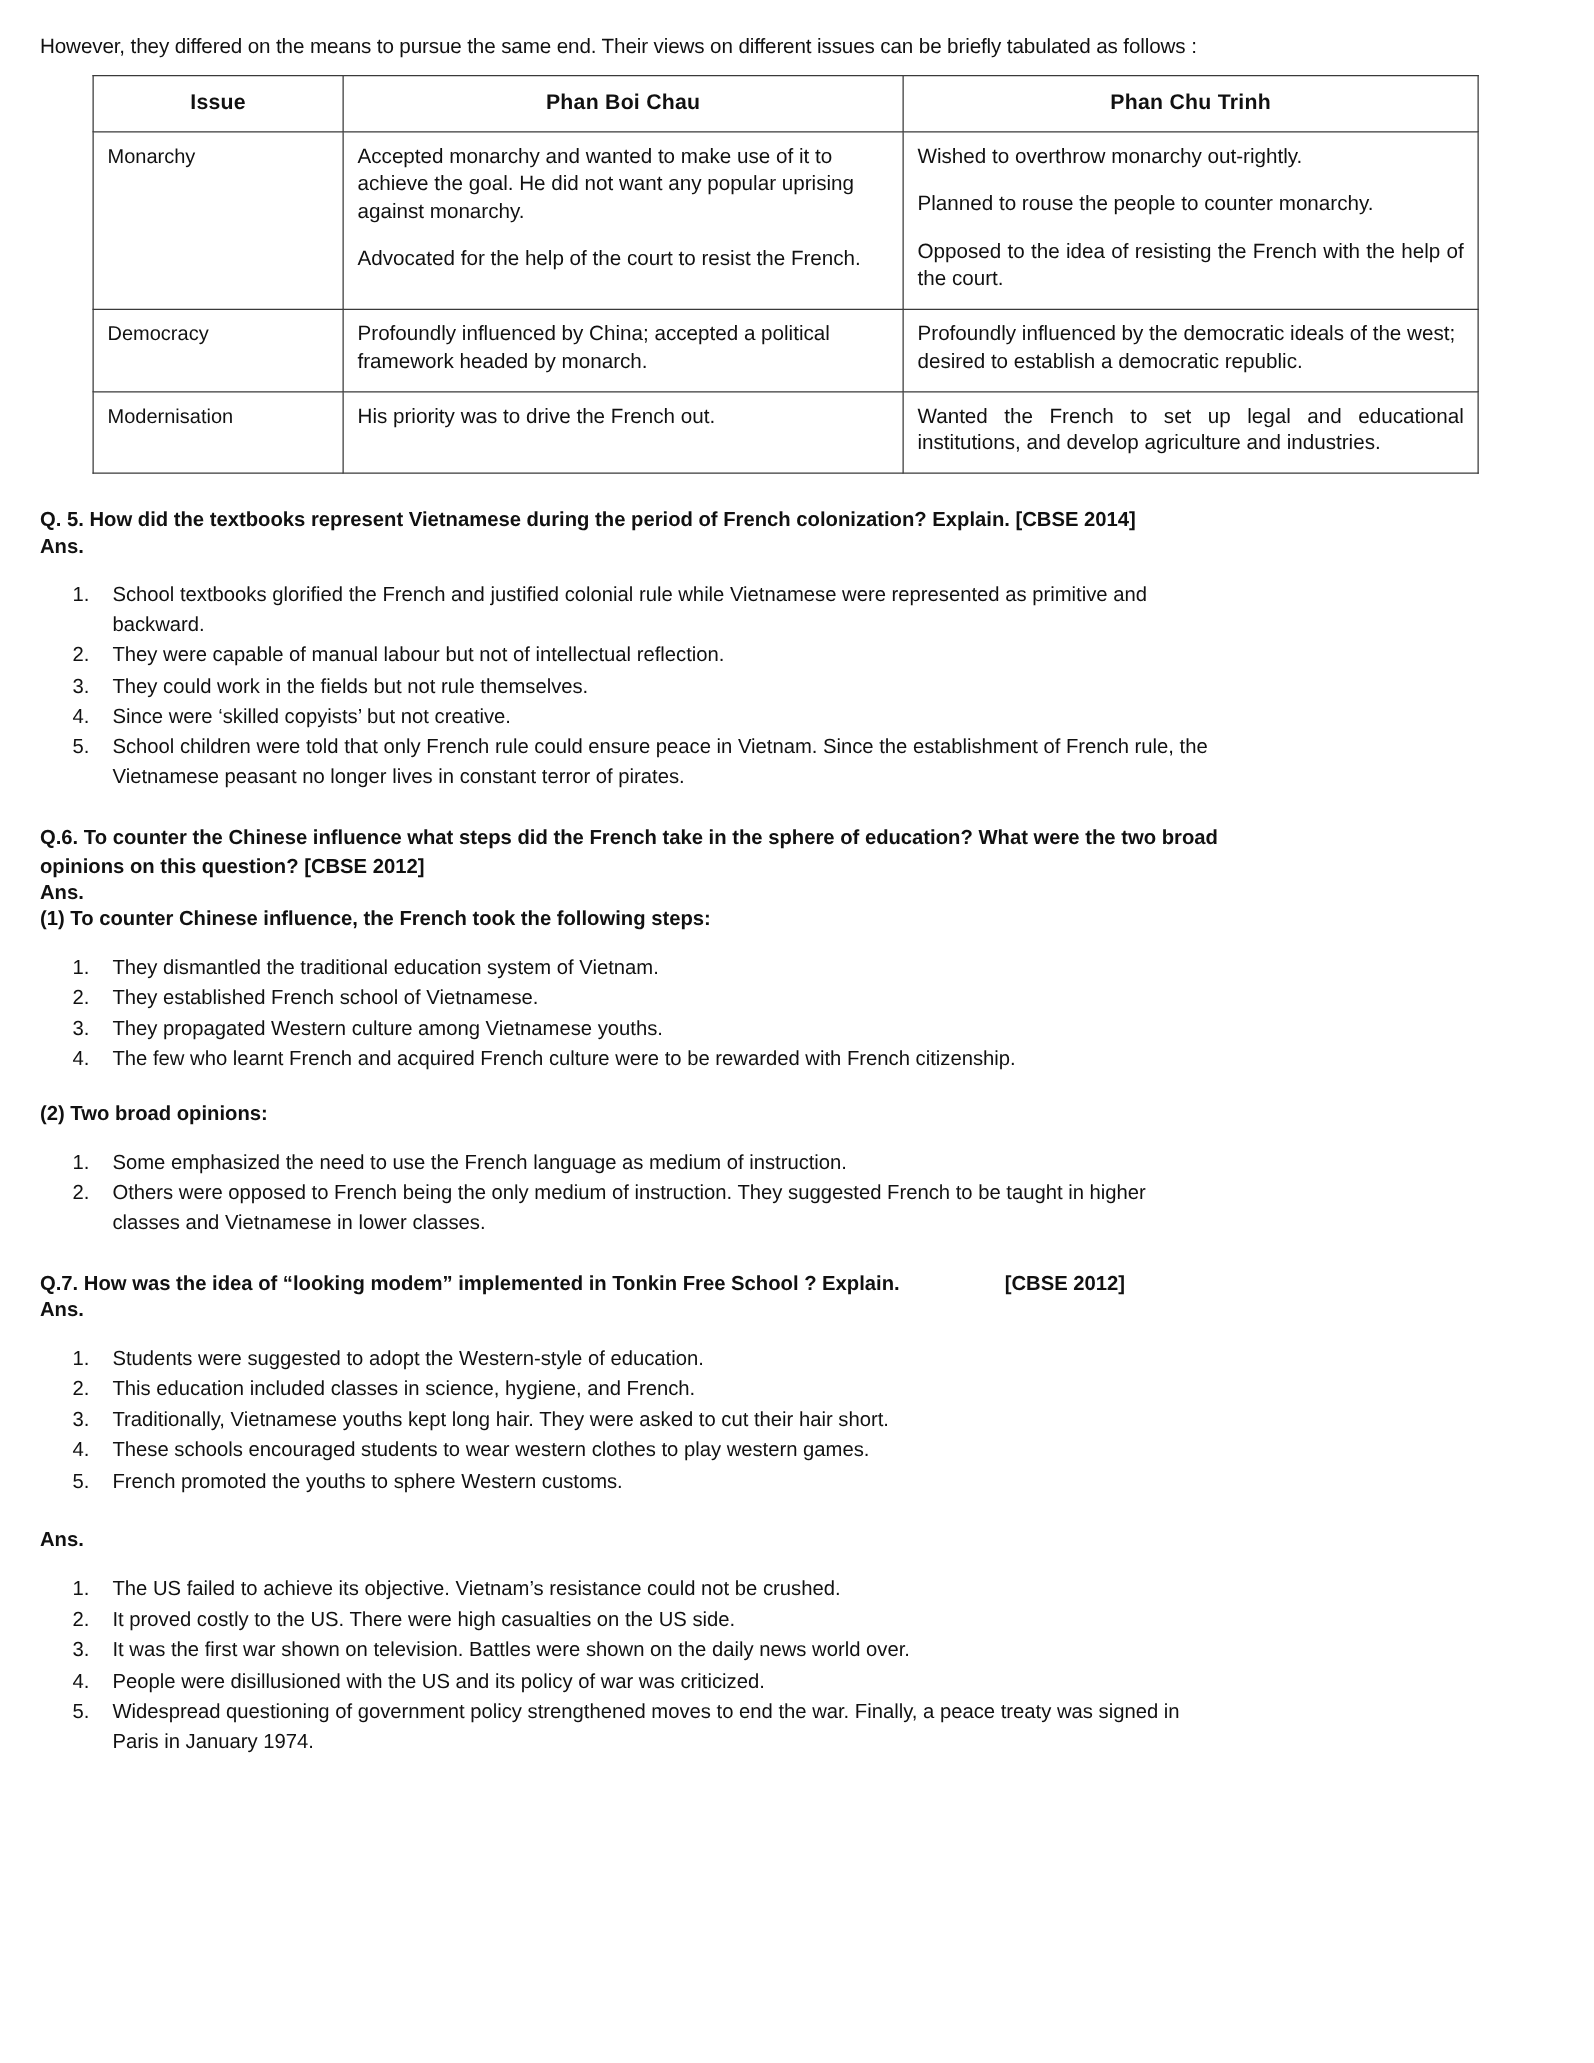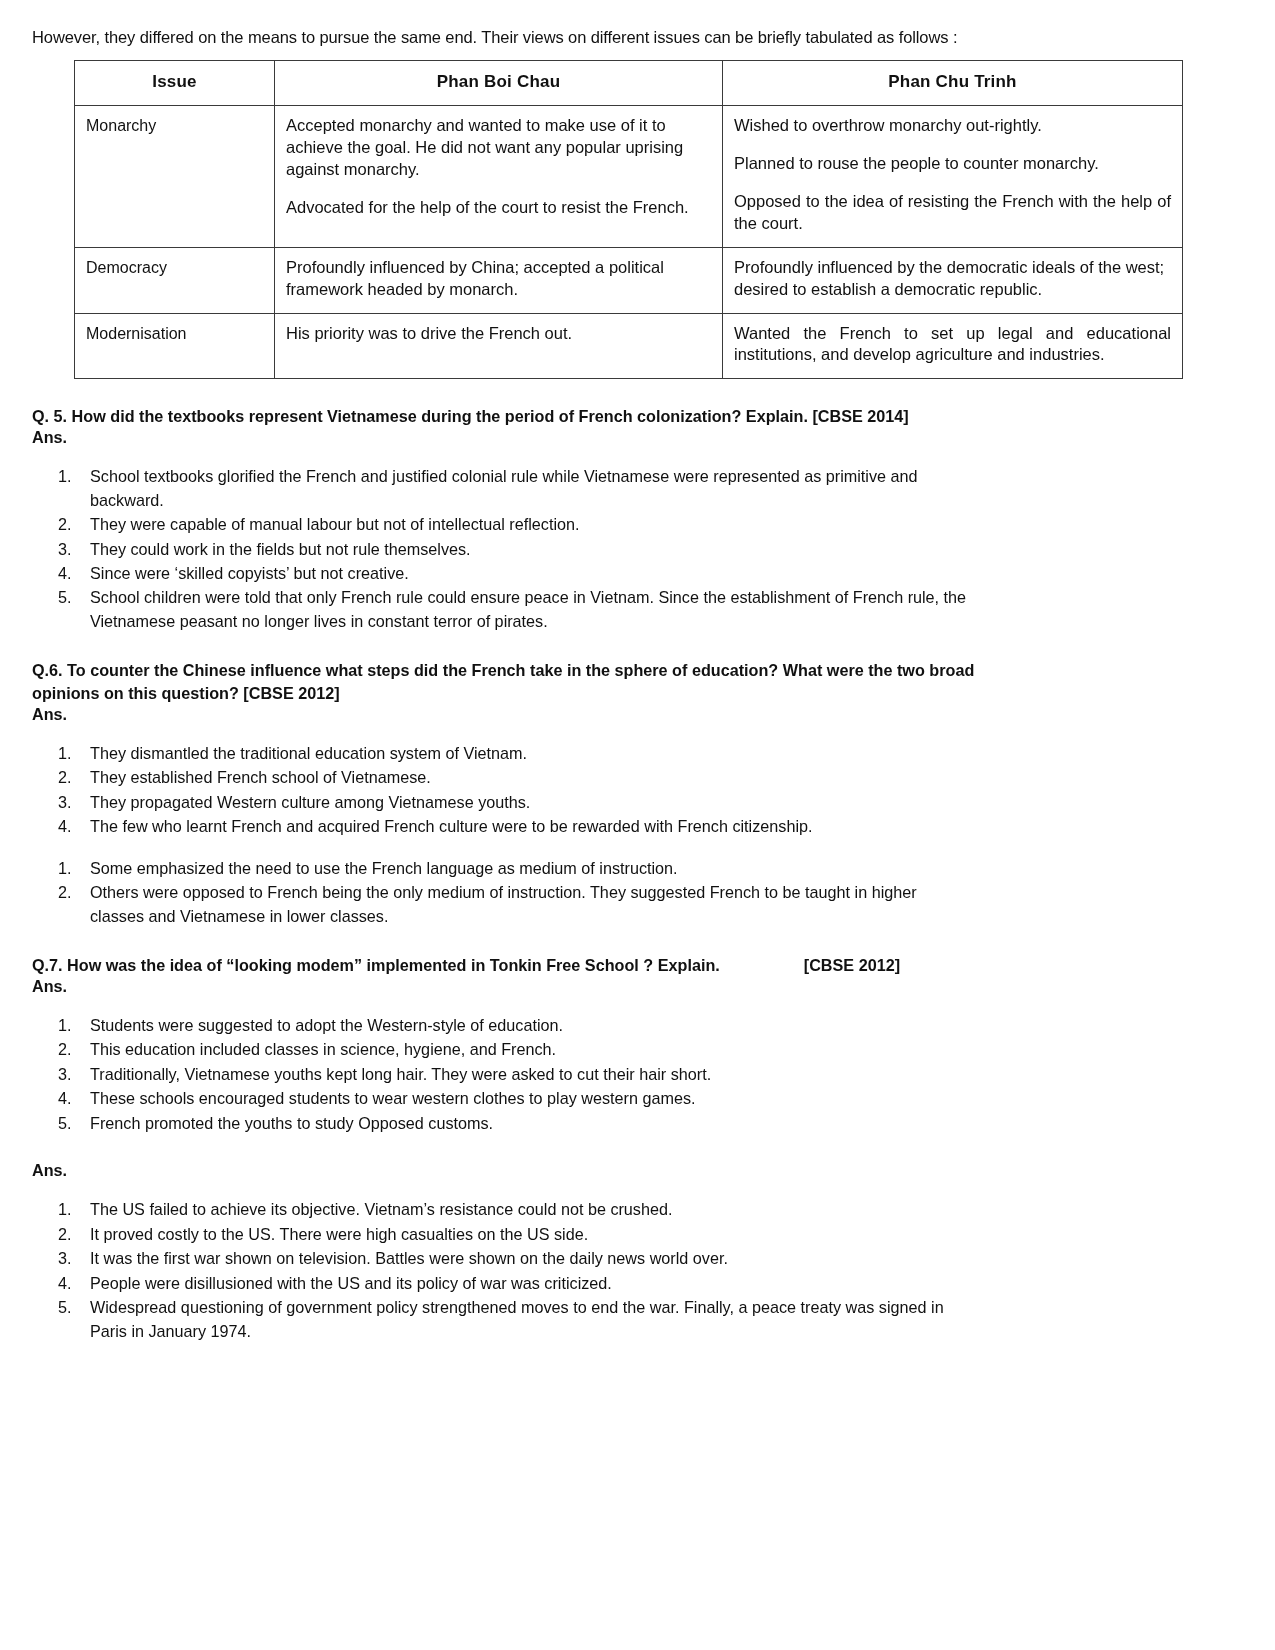--- a/index.html
+++ b/index.html
@@ -153,43 +153,45 @@
       <li>They were capable of manual labour but not of intellectual reflection.</li>
       <li>They could work in the fields but not rule themselves.</li>
       <li>Since were ‘skilled copyists’ but not creative.</li>
       <li>School children were told that only French rule could ensure peace in Vietnam. Since the establishment of French rule, the Vietnamese peasant no longer lives in constant terror of pirates.</li>
     </ol>
   </div>
 
   <div class="qa-block">
     <p class="q-line">Q.6. To counter the Chinese influence what steps did the French take in the sphere of education? What were the two broad opinions on this question? [CBSE 2012]</p>
     <p class="ans-label">Ans.</p>
+    <p class="sub-head">(1) To counter Chinese influence, the French took the following steps:</p>
     <ol class="points">
       <li>They dismantled the traditional education system of Vietnam.</li>
       <li>They established French school of Vietnamese.</li>
       <li>They propagated Western culture among Vietnamese youths.</li>
       <li>The few who learnt French and acquired French culture were to be rewarded with French citizenship.</li>
     </ol>
+    <p class="sub-head gap-before">(2) Two broad opinions:</p>
     <ol class="points">
       <li>Some emphasized the need to use the French language as medium of instruction.</li>
       <li>Others were opposed to French being the only medium of instruction. They suggested French to be taught in higher classes and Vietnamese in lower classes.</li>
     </ol>
   </div>
 
   <div class="qa-block">
     <p class="q-line">
       <span>Q.7. How was the idea of “looking modem” implemented in Tonkin Free School ? Explain.</span><span class="tab-gap"></span><span>[CBSE 2012]</span>
     </p>
     <p class="ans-label">Ans.</p>
     <ol class="points">
       <li>Students were suggested to adopt the Western-style of education.</li>
       <li>This education included classes in science, hygiene, and French.</li>
       <li>Traditionally, Vietnamese youths kept long hair. They were asked to cut their hair short.</li>
       <li>These schools encouraged students to wear western clothes to play western games.</li>
-      <li>French promoted the youths to study Opposed customs.</li>
+      <li>French promoted the youths to sphere Western customs.</li>
     </ol>
   </div>
 
   <div class="qa-block">
     <p class="ans-label">Ans.</p>
     <ol class="points">
       <li>The US failed to achieve its objective. Vietnam’s resistance could not be crushed.</li>
       <li>It proved costly to the US. There were high casualties on the US side.</li>
       <li>It was the first war shown on television. Battles were shown on the daily news world over.</li>
       <li>People were disillusioned with the US and its policy of war was criticized.</li>

